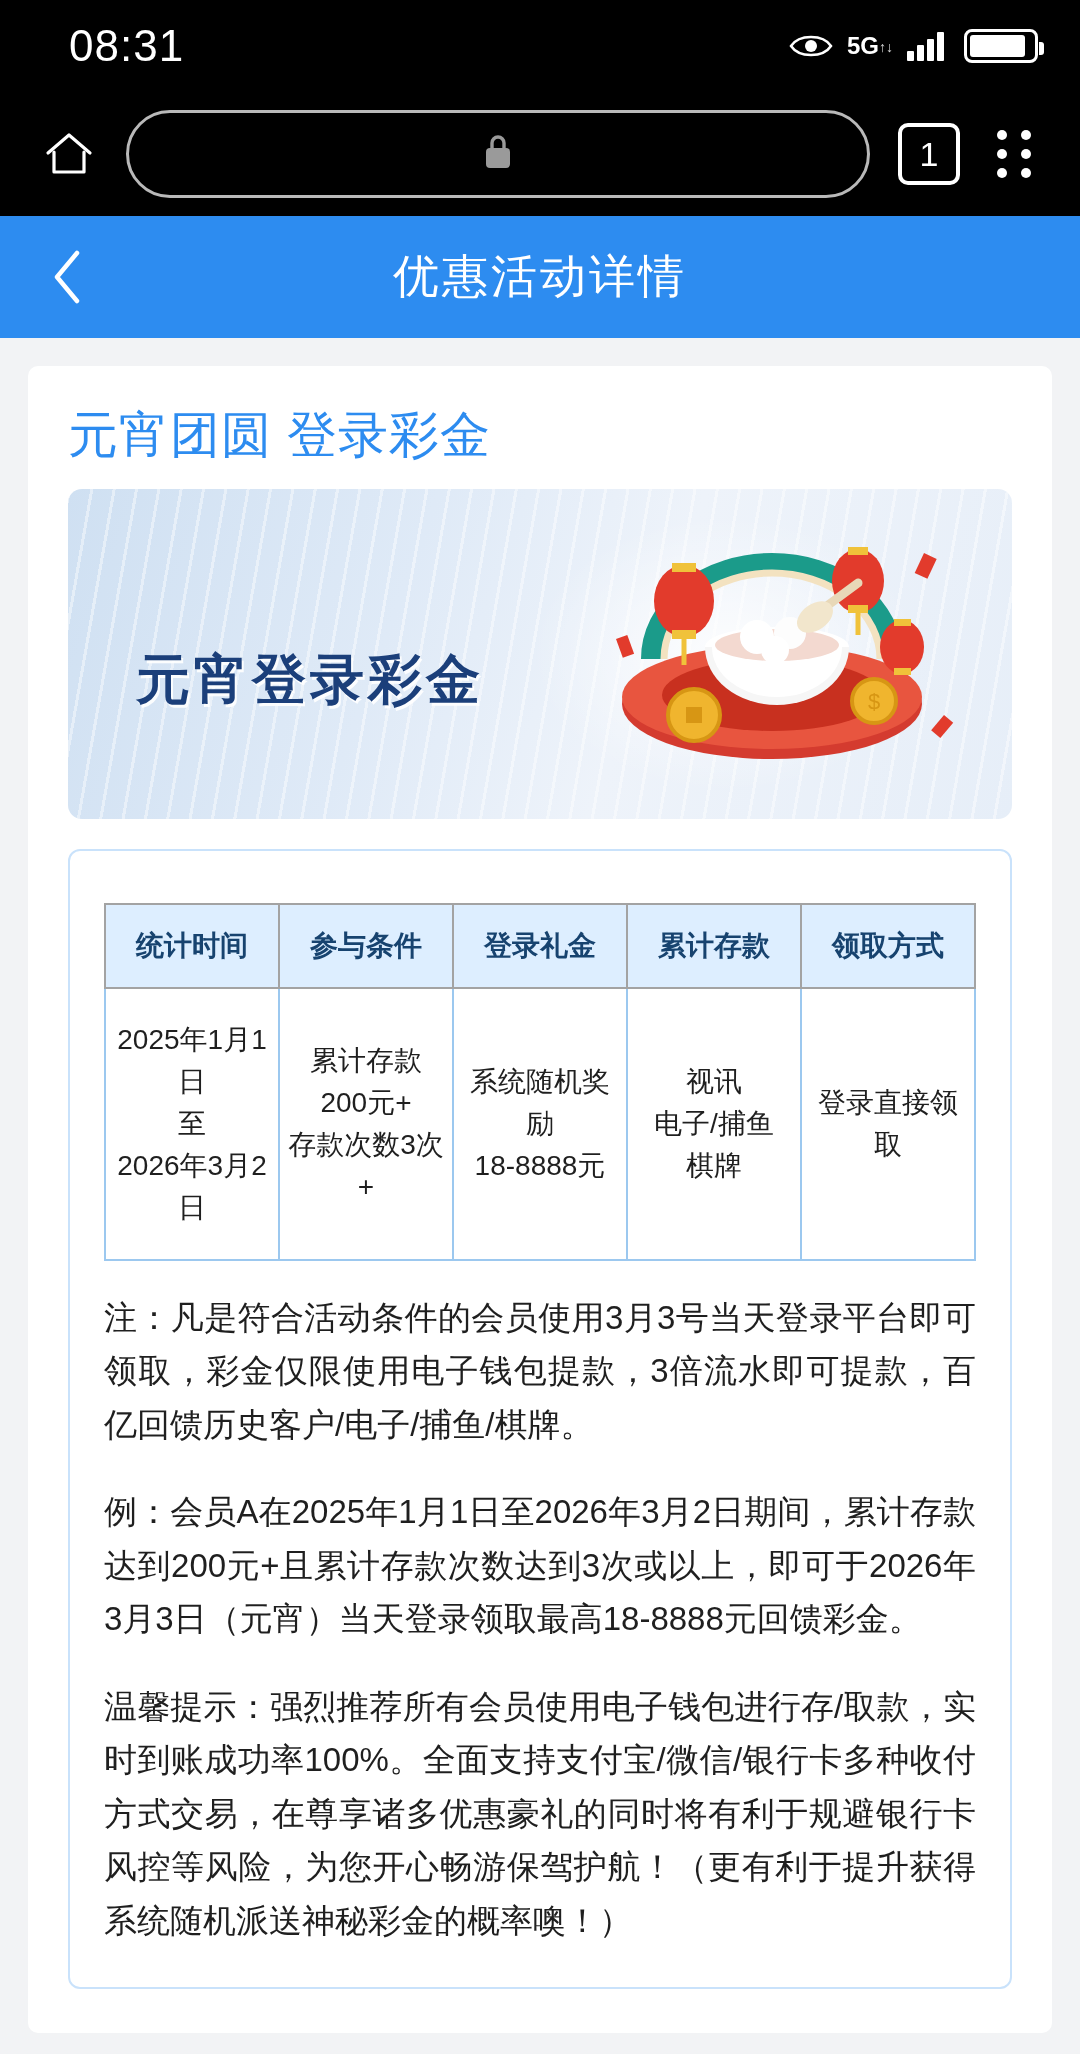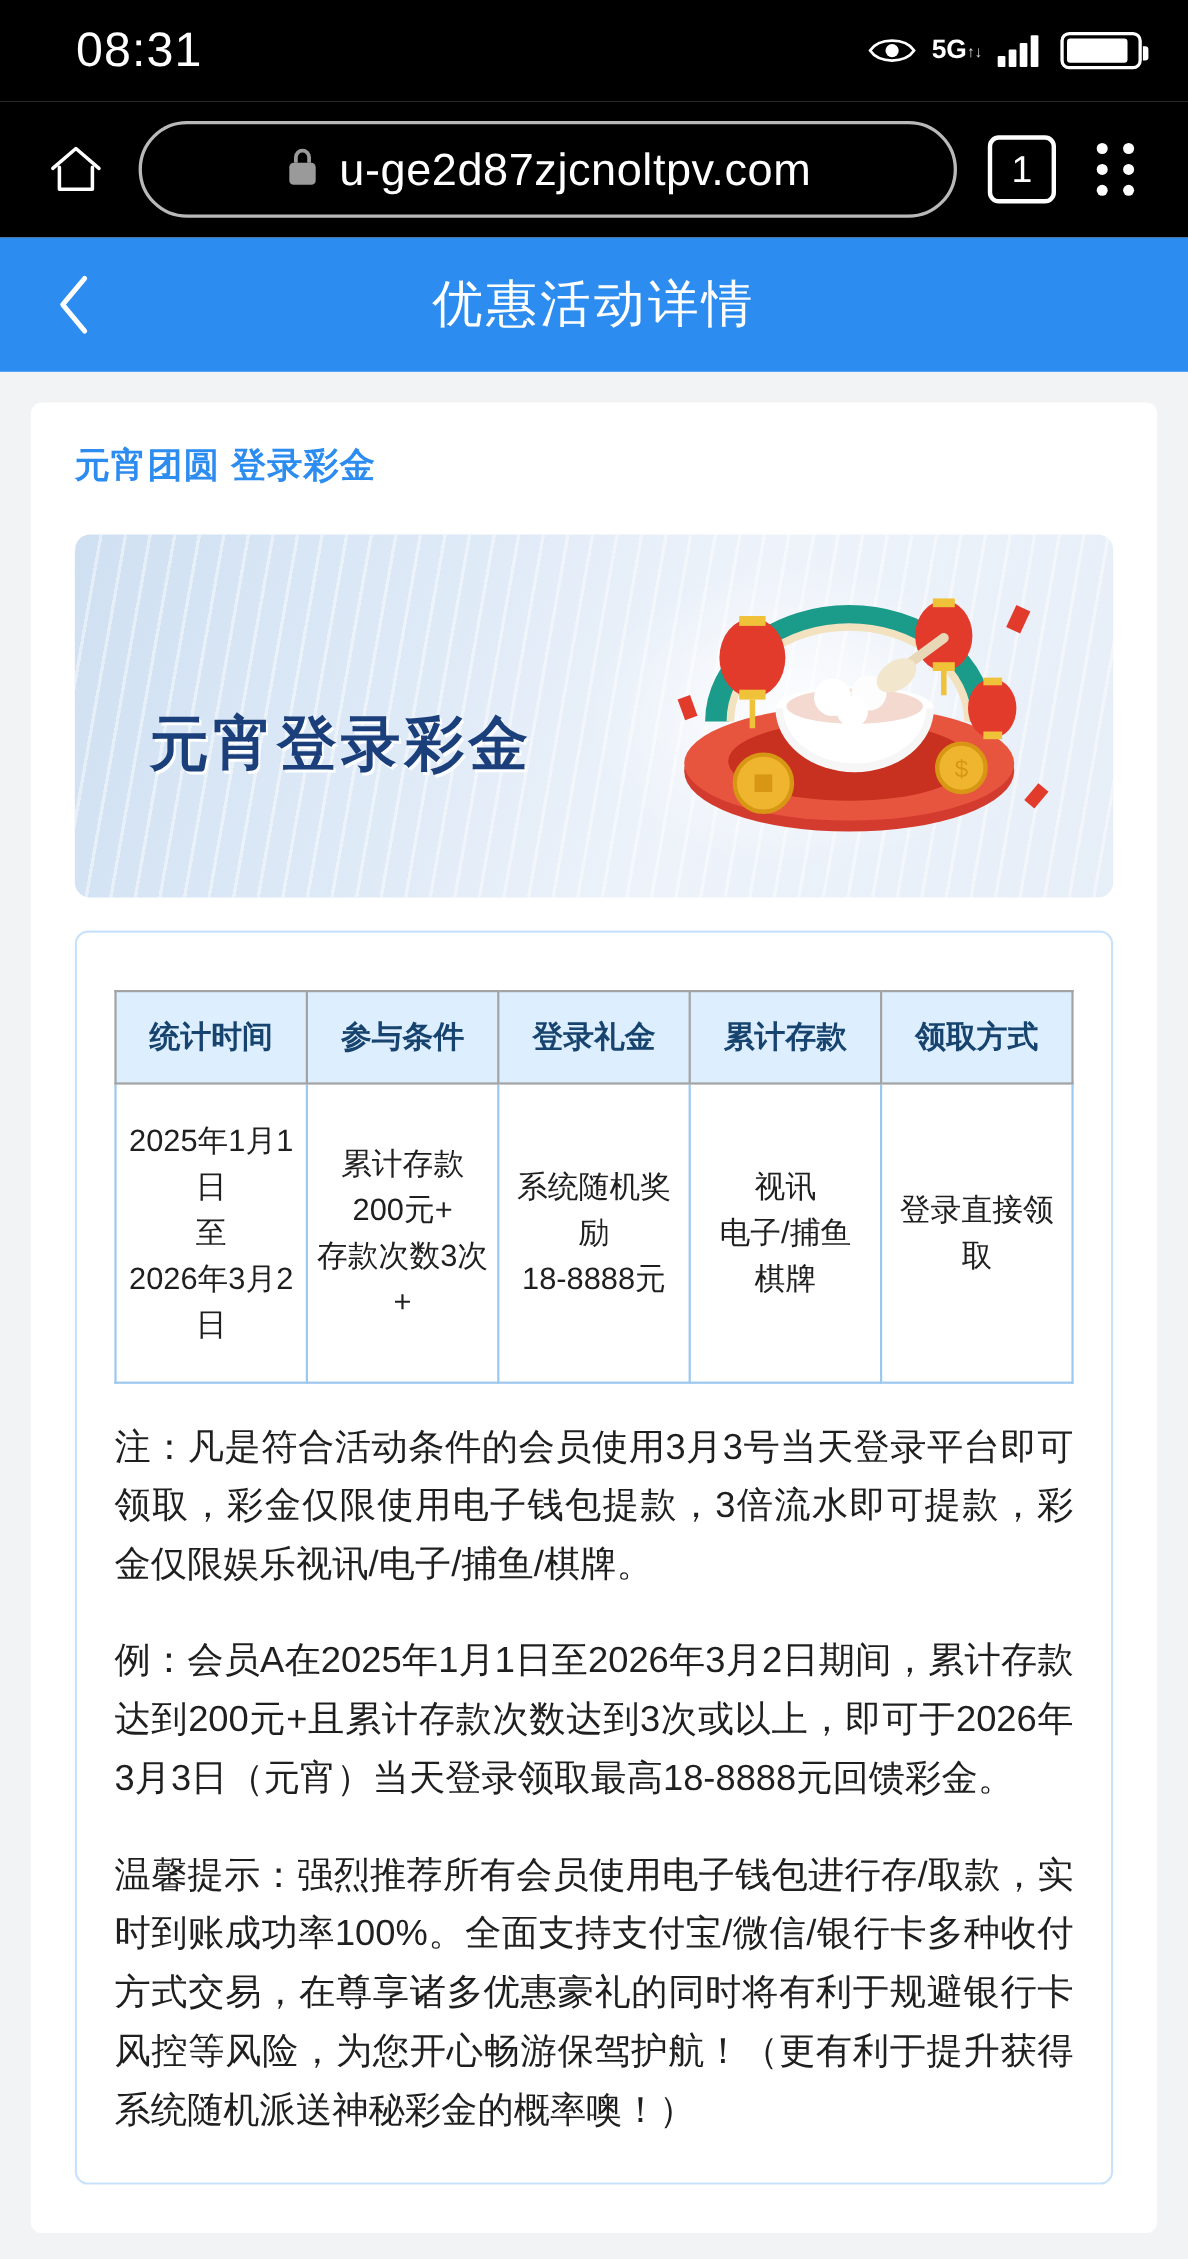--- a/index.html
+++ b/index.html
@@ -143,24 +143,24 @@
     padding: 28px 28px 0 28px;
     min-height: 1716px;
   }
   .card {
     background: #ffffff;
     border-radius: 10px;
     padding: 36px 40px 44px 40px;
   }
   .promo-title {
     color: #2d8cf0;
-    font-size: 32px;
-    font-weight: 700;
+    font-size: 50px;
+    font-weight: 400;
     letter-spacing: 1px;
-    margin-bottom: 40px;
+    margin-bottom: 20px;
   }
 
   
   .banner {
     height: 330px;
     border-radius: 14px;
     overflow: hidden;
     position: relative;
     background: linear-gradient(110deg, #cfe0f2 0%, #dfeaf7 35%, #eef3fa 60%, #e6eef8 100%);
   }
@@ -270,21 +270,20 @@
       <path d="M14 27 L14 47 L44 47 L44 27" fill="none" stroke="#ffffff" stroke-width="3.2" stroke-linecap="round" stroke-linejoin="round"></path>
     </svg>
   </div>
   <div class="url-pill">
     <span>
       <svg width="34" height="42" viewBox="0 0 34 42">
         <rect x="5" y="17" width="24" height="20" rx="4" fill="#9a9a9a"></rect>
         <path d="M11 17 v-5 a6 6 0 0 1 12 0 v5" fill="none" stroke="#9a9a9a" stroke-width="3.4"></path>
       </svg>
     </span>
-    <span class="url-text">u-ge2d87zjcnoltpv.com</span>
   </div>
   <div class="tab-count">1</div>
   <div class="more-dots">
     <span></span>
       <span></span>
       <span></span>
       <span></span>
       <span></span>
       <span></span>
   </div>
@@ -387,19 +386,19 @@
             <td style="white-space:pre-line">系统随机奖励
 18-8888元</td>
             <td style="white-space:pre-line">视讯
 电子/捕鱼
 棋牌</td>
             <td style="white-space:pre-line">登录直接领取</td>
           </tr>
         </tbody>
       </table>
 
-      <p class="para">注：凡是符合活动条件的会员使用3月3号当天登录平台即可领取，彩金仅限使用电子钱包提款，3倍流水即可提款，彩金仅限娱乐视讯/电子/捕鱼/棋牌。</p>
+      <p class="para">注：凡是符合活动条件的会员使用3月3号当天登录平台即可领取，彩金仅限使用电子钱包提款，3倍流水即可提款，百亿回馈历史客户/电子/捕鱼/棋牌。</p>
       <p class="para">例：会员A在2025年1月1日至2026年3月2日期间，累计存款达到200元+且累计存款次数达到3次或以上，即可于2026年3月3日（元宵）当天登录领取最高18-8888元回馈彩金。</p>
       <p class="para">温馨提示：强烈推荐所有会员使用电子钱包进行存/取款，实时到账成功率100%。全面支持支付宝/微信/银行卡多种收付方式交易，在尊享诸多优惠豪礼的同时将有利于规避银行卡风控等风险，为您开心畅游保驾护航！（更有利于提升获得系统随机派送神秘彩金的概率噢！）</p>
     </div>
 
   </div>
 </div>
 
 </body></html>

